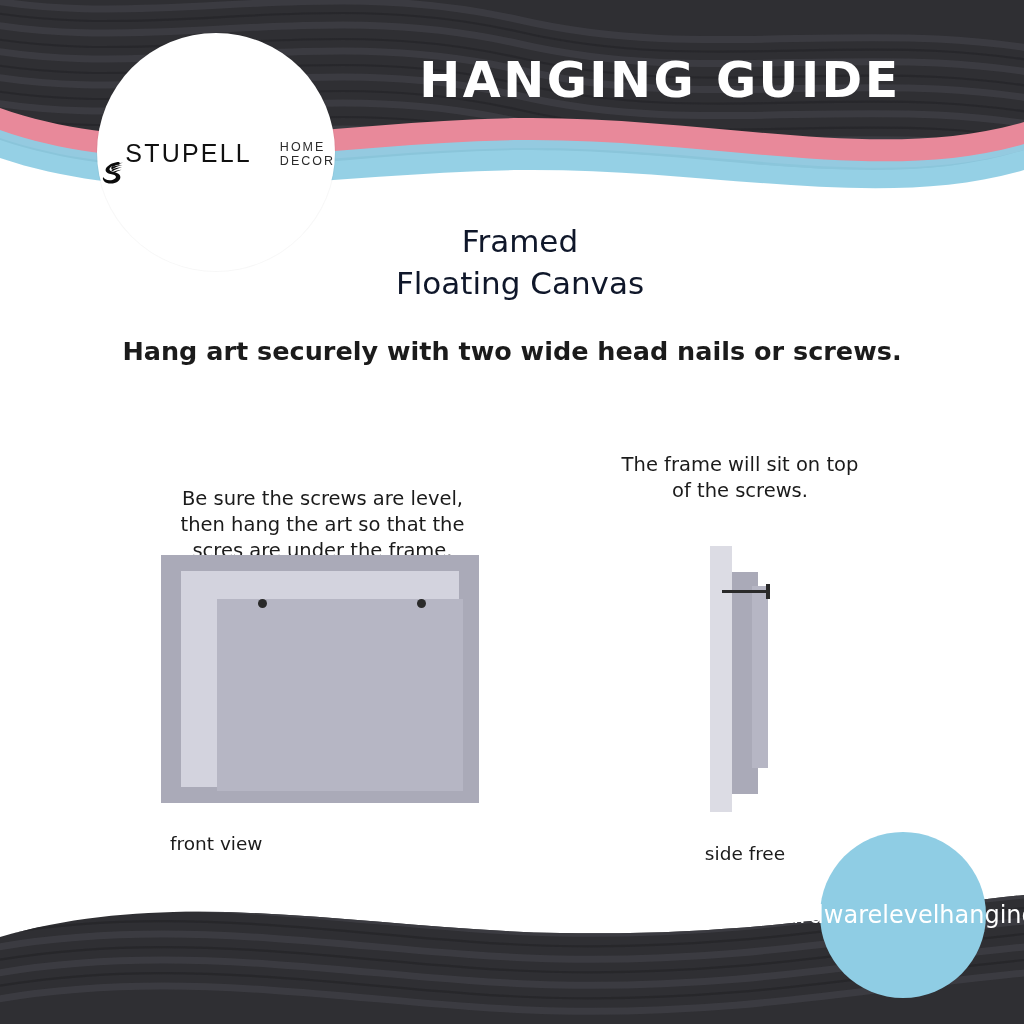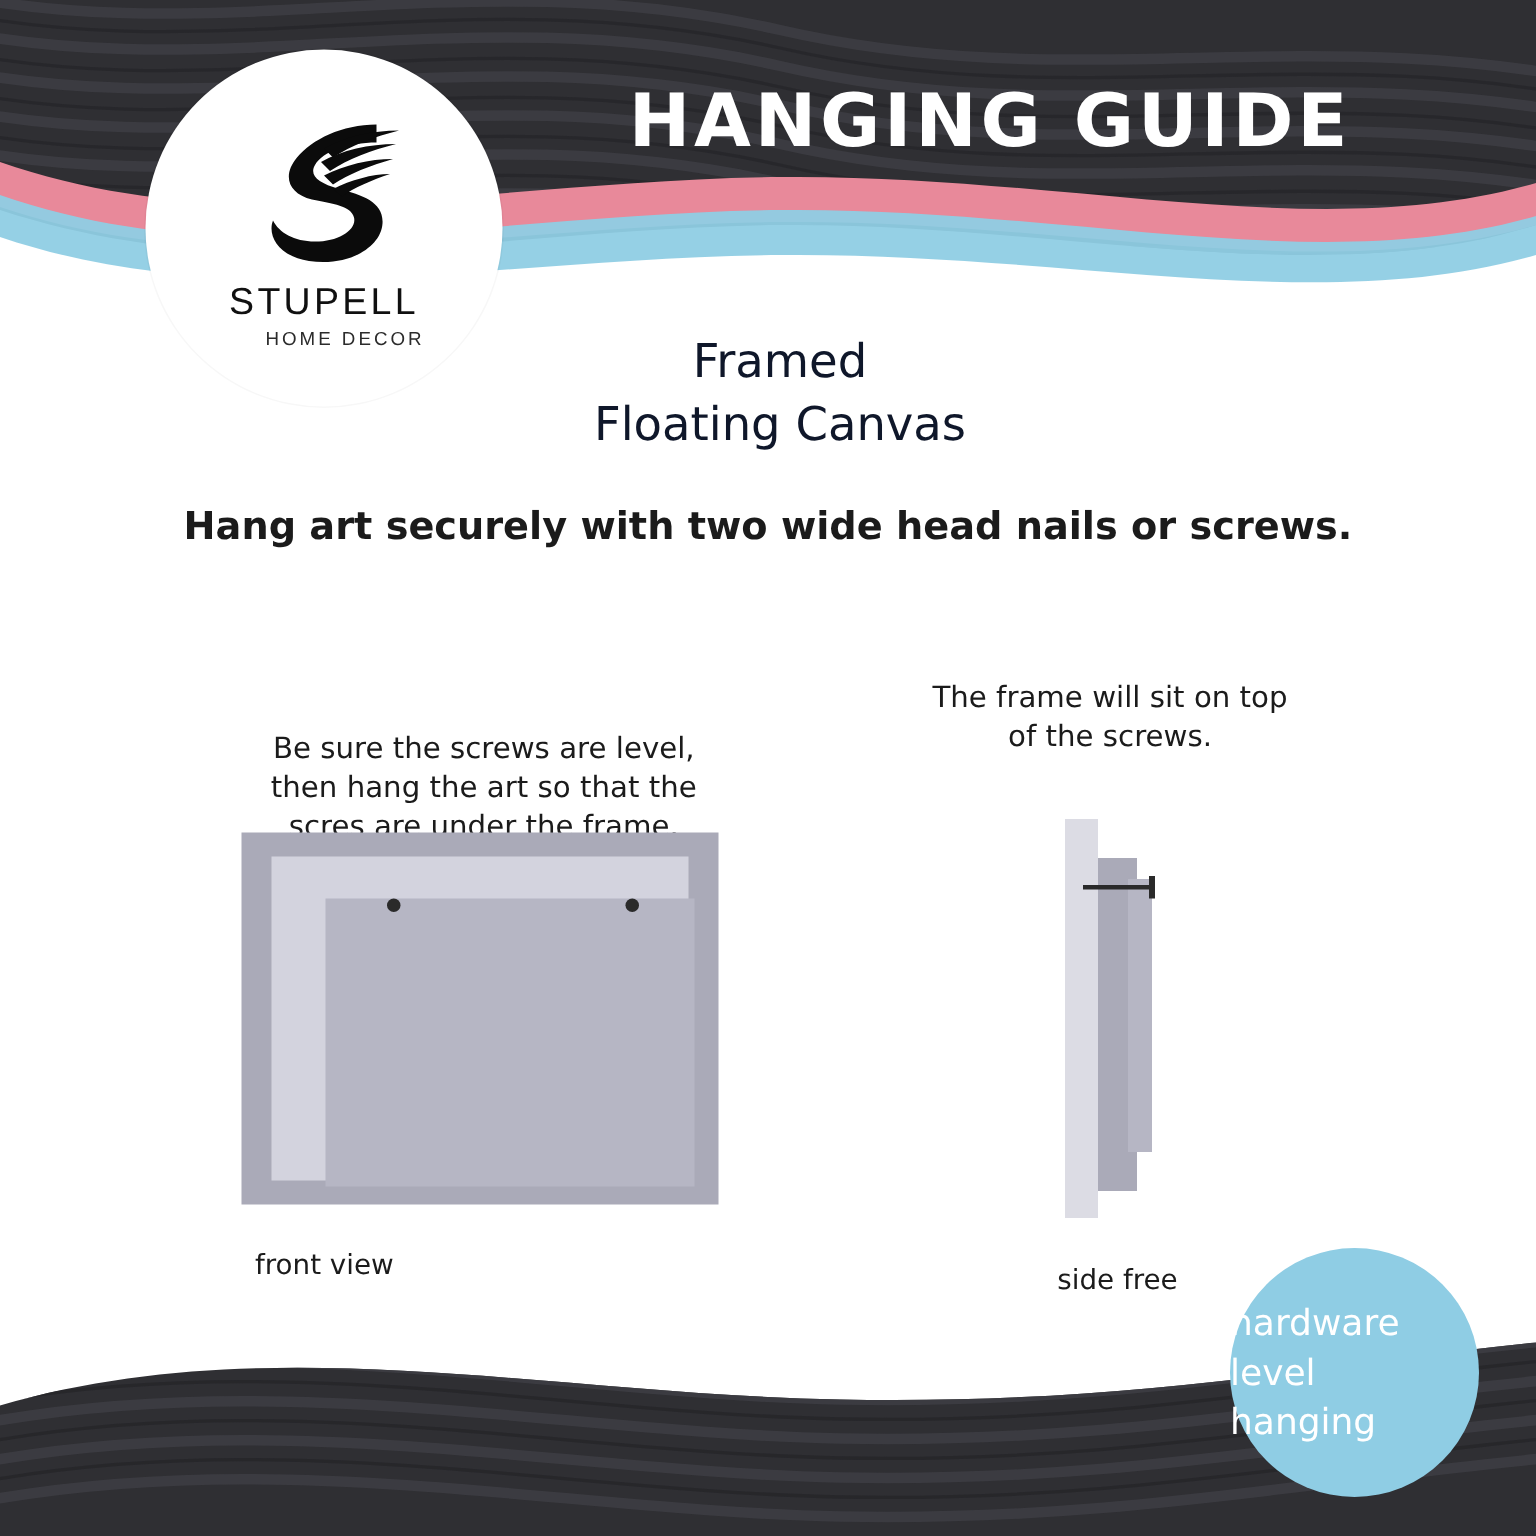--- a/index.html
+++ b/index.html
@@ -43,21 +43,21 @@
     position: absolute;
     left: 97px;
     top: 33px;
     width: 238px;
     height: 238px;
     border-radius: 50%;
     background: #ffffff;
     box-shadow: 0 0 0 1px rgba(0,0,0,0.03);
     z-index: 12;
     display: flex;
-    flex-direction: column;
+    flex-direction: row;
     align-items: center;
     justify-content: flex-start;
   }
   .logo-mark {
     margin-top: 42px;
     width: 120px;
     height: 110px;
   }
   .logo-name {
     margin-top: 2px;
@@ -240,22 +240,22 @@
   
   .hw-badge {
     position: absolute;
     left: 820px;
     top: 832px;
     width: 166px;
     height: 166px;
     border-radius: 50%;
     background: #8fcde4;
     display: flex;
-    flex-direction: column;
-    align-items: flex-start;
+    flex-direction: row;
+    align-items: center;
     justify-content: center;
     z-index: 14;
   }
   .hw-badge div {
     color: #ffffff;
     font-size: 24px;
     line-height: 33px;
     font-family: "DejaVu Sans", sans-serif;
     text-align: center;
   }

